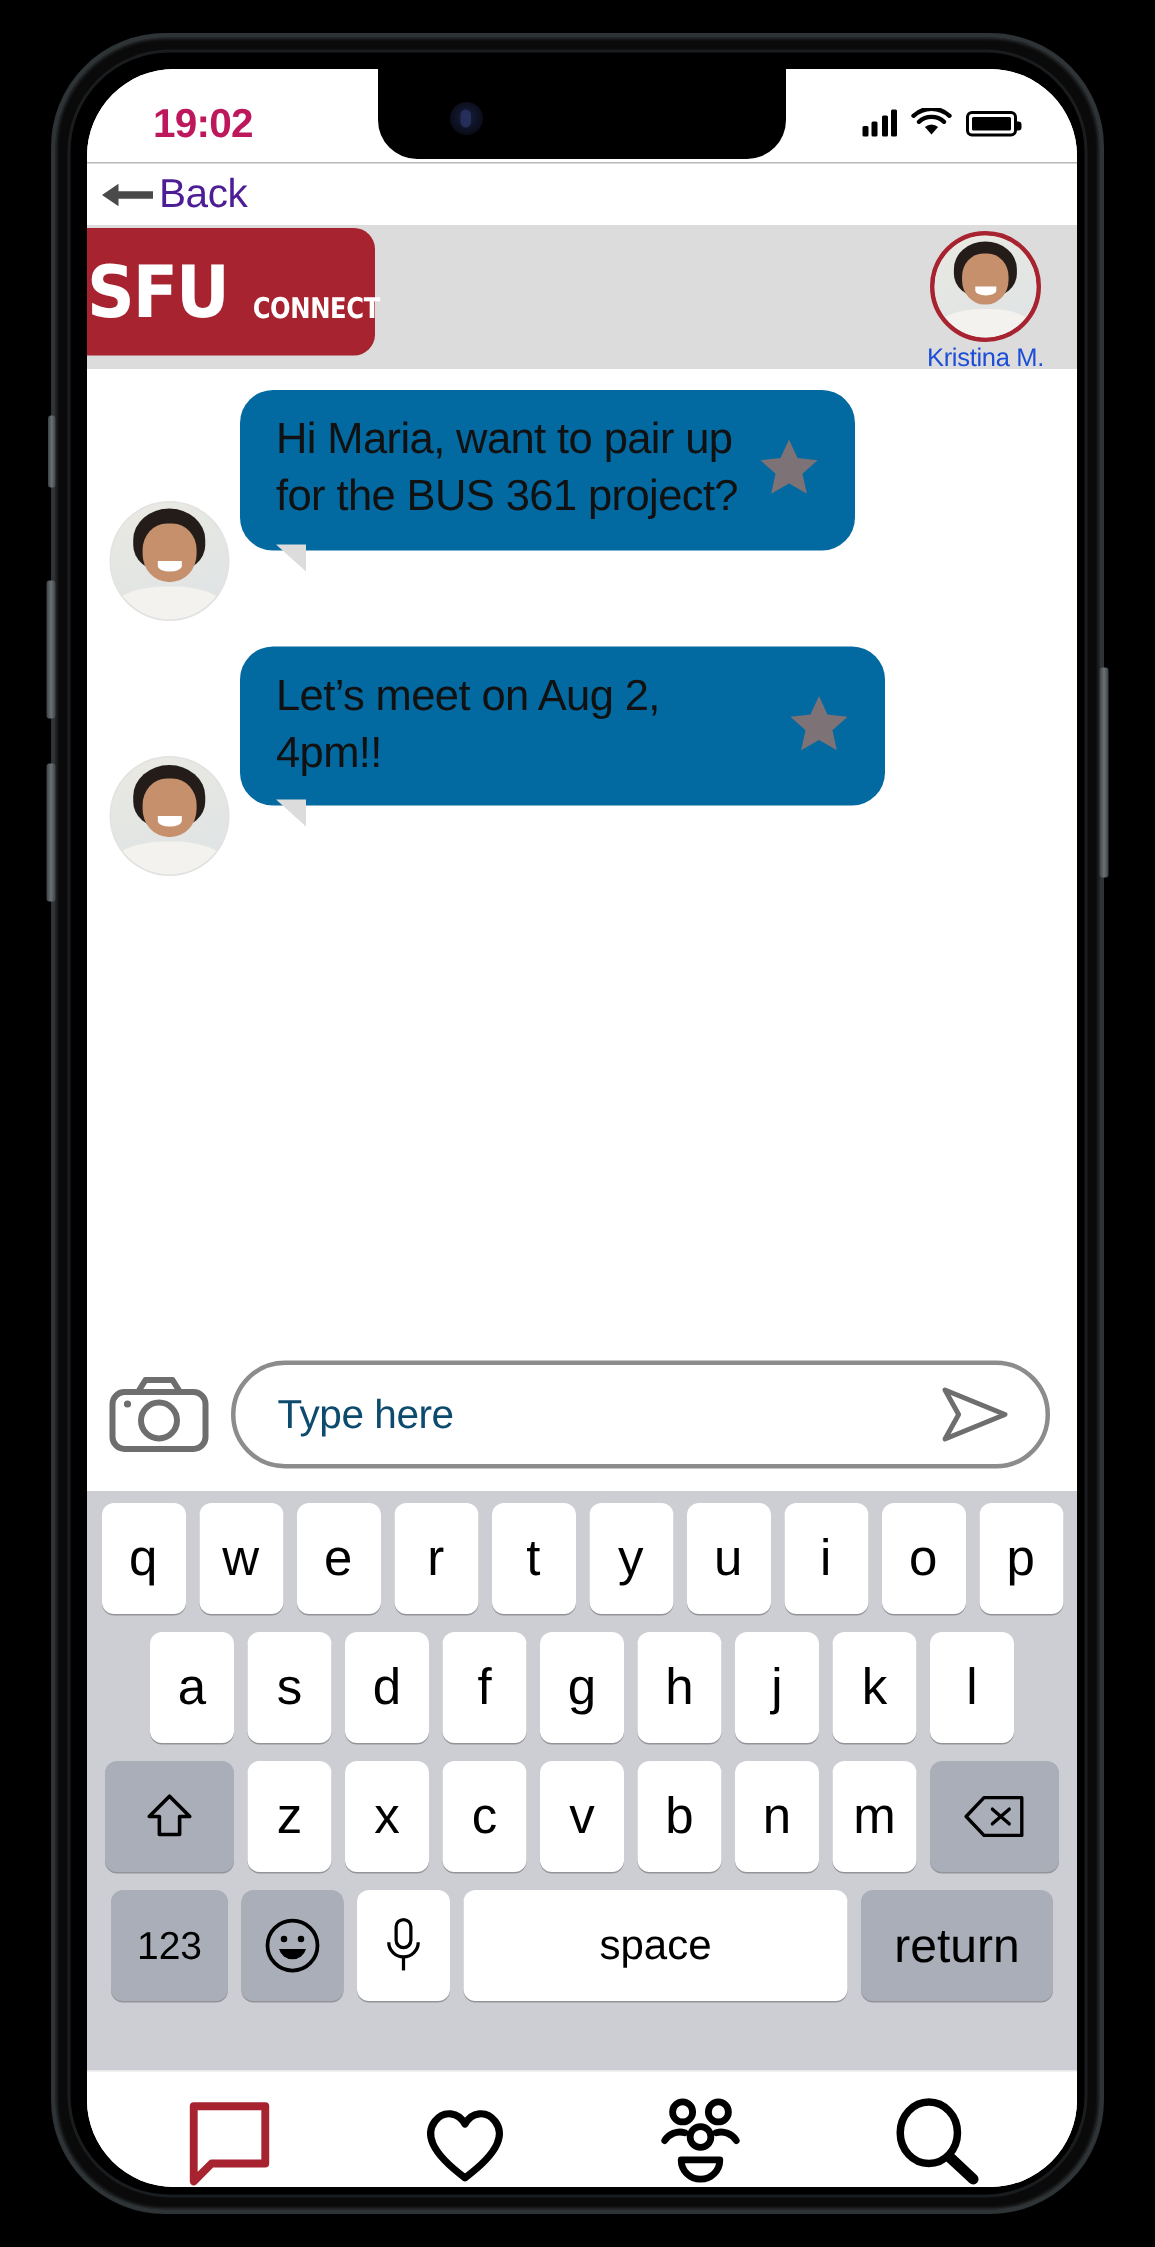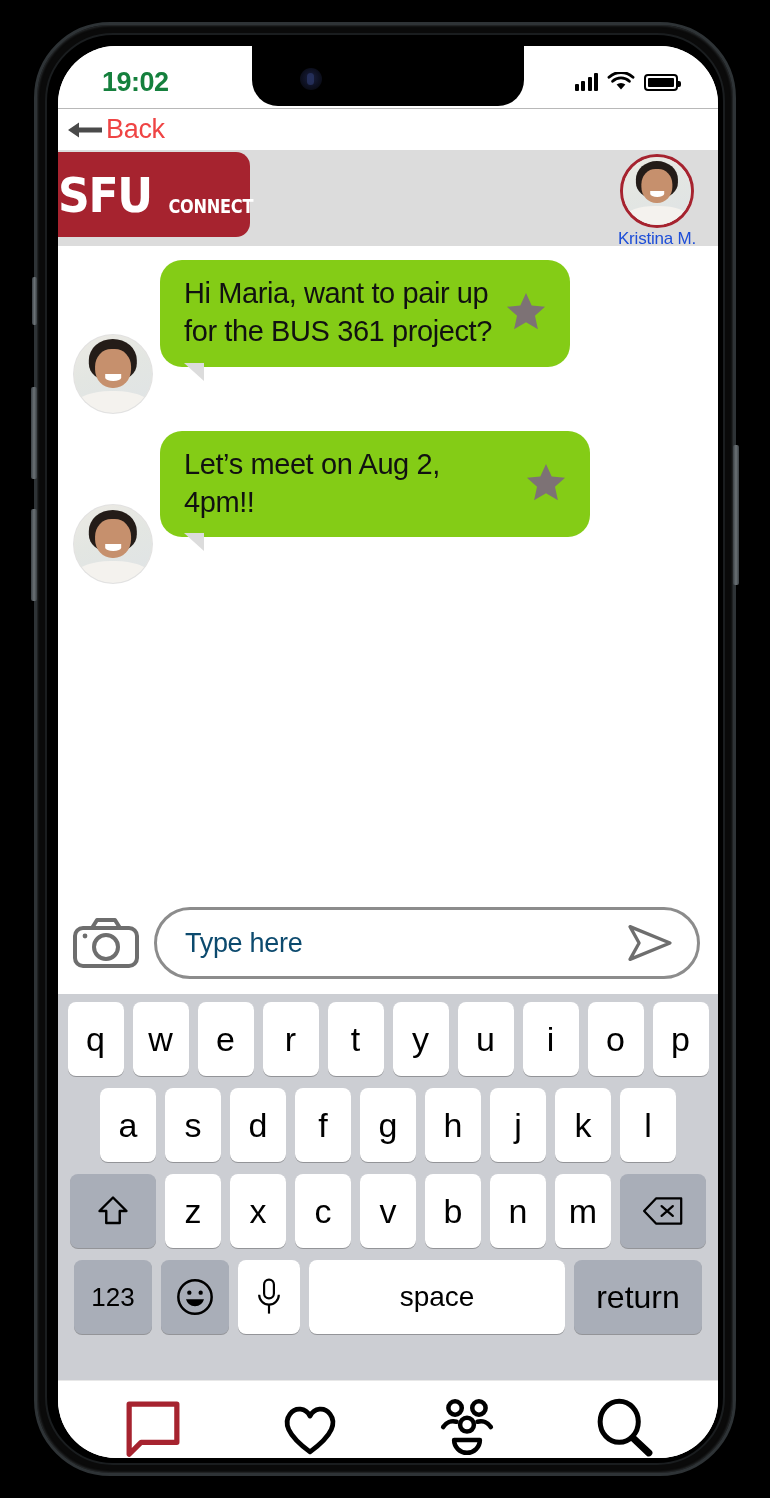--- a/index.html
+++ b/index.html
@@ -94,21 +94,21 @@
     align-items: center;
     justify-content: space-between;
     padding: 10px 40px 0 44px;
     background: #fff;
     z-index: 30;
   }
   .status-time {
     font-size: 27px;
     font-weight: 700;
     letter-spacing: -.5px;
-    color: #15803d;
+    color: #be185d;
   }
   .status-icons {
     display: flex;
     align-items: center;
     gap: 9px;
   }
   .sig-bars { display: flex; align-items: flex-end; gap: 2.5px; height: 18px; }
   .sig-bars i { display: block; width: 4px; background: #000; border-radius: 1px; }
   .sig-bars i:nth-child(1) { height: 7px; }
   .sig-bars i:nth-child(2) { height: 10px; }
@@ -137,21 +137,21 @@
     background: #fff;
     border-top: 1px solid #b8b8b8;
     display: flex;
     align-items: center;
     padding-left: 8px;
     gap: 2px;
   }
   .back-arrow { width: 38px; height: 22px; display: block; }
   .back-label {
     font-size: 27px;
-    color: #ef4444;
+    color: #4c1d95;
     letter-spacing: -.3px;
   }
 
   
   .app-header {
     position: relative;
     height: 96px;
     background: #dcdcdc;
     display: flex;
     align-items: center;
@@ -311,21 +311,21 @@
 
   .bubble {
     position: relative;
     border-radius: 22px;
     padding: 14px 22px 16px 24px;
     max-width: 430px;
     display: flex;
     align-items: center;
     gap: 12px;
   }
-  .bubble.gray { background: #84cc16; }
+  .bubble.gray { background: #0369a1; }
   .bubble.pink { background: #e7b6ae; }
 
   .bubble-text {
     font-size: 29px;
     line-height: 1.32;
     color: #111;
     letter-spacing: -.4px;
     white-space: pre-line;
   }
   .star {

